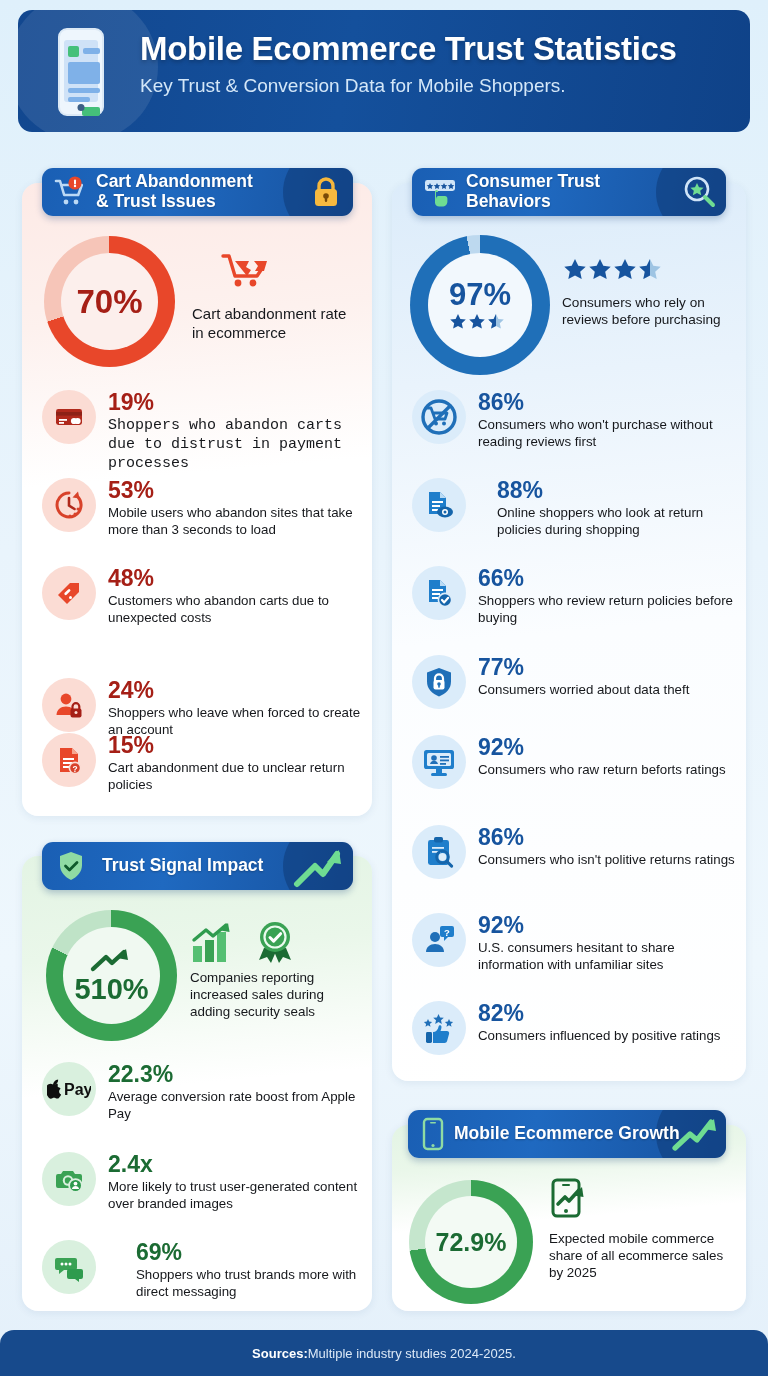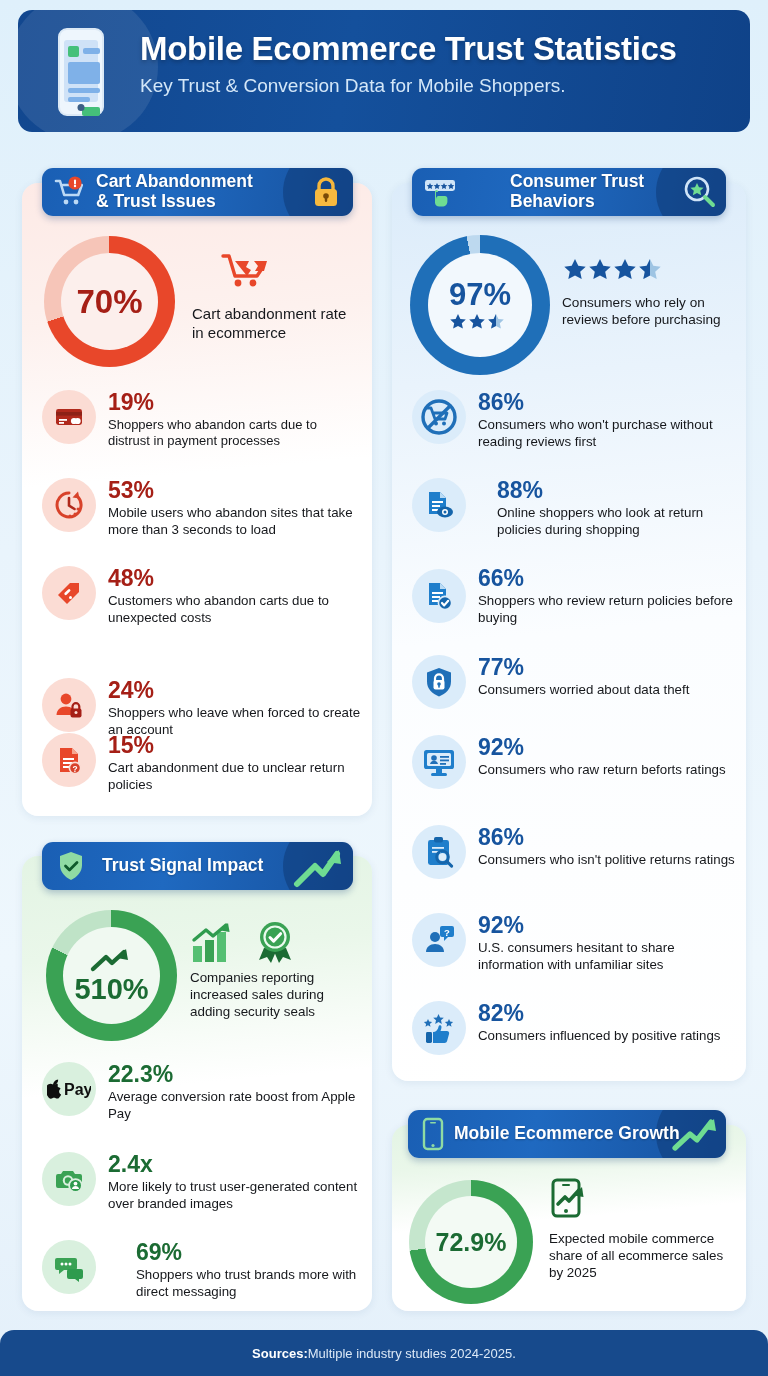--- a/index.html
+++ b/index.html
@@ -187,21 +187,21 @@
           <rect x="3" y="8" width="26" height="16" rx="2.4" fill="#b0291c"></rect>
           <rect x="3" y="11" width="26" height="3.6" fill="#8d2116"></rect>
           <rect x="6" y="18" width="8" height="1.8" fill="#fff"></rect>
           <rect x="6" y="21" width="5" height="1.8" fill="#fff"></rect>
           <circle cx="21" cy="20" r="3.1" fill="#fff"></circle>
           <circle cx="24.6" cy="20" r="3.1" fill="#fff"></circle>
         </svg>
     </div>
     <div class="stat-body" style="width:256px;">
       <div class="stat-num" style="font-size:23px;color:#a51f16;">19%</div>
-      <div class="stat-desc" style="font-size:13px;">Shoppers who abandon carts due to distrust in payment processes</div>
+      <div class="stat-desc" style="font-size:15px;font-family:Liberation Mono, monospace;">Shoppers who abandon carts due to distrust in payment processes</div>
     </div>
   </div>
 
   <div class="stat" style="left:42px;top:478px;width:320px;">
     <div class="stat-ico" style="width:54px;height:54px;background:#fbdcd4;">
       <svg width="32" height="32" viewBox="0 0 32 32">
         <path d="M16 4a12 12 0 1 0 9 4" fill="none" stroke="#d8422a" stroke-width="3" stroke-linecap="round"></path>
         <path d="M25 2.5l1.5 7-7-1z" fill="#d8422a"></path>
         <path d="M16 9v7.5l5.5 3.5" fill="none" stroke="#b0291c" stroke-width="2.6" stroke-linecap="round"></path>
         <circle cx="25" cy="20" r="1.5" fill="#d8422a"></circle>
@@ -353,21 +353,21 @@
       </svg>
     </div>
     <div class="stat-body" style="width:268px;">
       <div class="stat-num" style="font-size:23px;color:#1b6b33;">69%</div>
       <div class="stat-desc" style="font-size:13.3px;">Shoppers who trust brands more with direct messaging</div>
     </div>
   </div>
 
   <div class="card card-blue" style="left:392px;top:183px;width:354px;height:898px;"></div>
 
-  <div class="badge" style="left:412px;top:168px;width:314px;gap:44px;">
+  <div class="badge" style="left:412px;top:168px;width:314px;">
     <div class="darkblob"></div>
     <svg class="badge-ico-l" viewBox="0 0 34 34">
       <rect x="1" y="5" width="30" height="11" rx="2.4" fill="#cfe4f8"></rect>
       <g fill="#17549e">
         <path d="M6 8l1 2.1 2.3.2-1.7 1.5.5 2.2L6 12.9 3.9 14l.5-2.2-1.7-1.5 2.3-.2z"></path>
         <path d="M13 8l1 2.1 2.3.2-1.7 1.5.5 2.2-2.1-1.1-2.1 1.1.5-2.2-1.7-1.5 2.3-.2z"></path>
         <path d="M20 8l1 2.1 2.3.2-1.7 1.5.5 2.2-2.1-1.1-2.1 1.1.5-2.2-1.7-1.5 2.3-.2z"></path>
         <path d="M27 8l1 2.1 2.3.2-1.7 1.5.5 2.2-2.1-1.1-2.1 1.1.5-2.2-1.7-1.5 2.3-.2z"></path>
       </g>
       <path d="M12 17v7.5c0-2 1-3.5 2.5-3.5h6.5c1.4 0 2.4 1 2.4 2.4v3c0 3-2.2 5.1-5.2 5.1h-3c-2.3 0-4.2-1.7-4.2-4.1V17c0-1.3 .4-2 1.5-2s1.5 .7 1.5 2z" fill="#6fdc92"></path>
@@ -436,21 +436,21 @@
         <circle cx="22" cy="23" r="3" fill="#fff"></circle>
           <circle cx="22" cy="23" r="1.5" fill="#1565ab"></circle>
       </svg>
     </div>
     <div class="stat-body" style="width:272px;margin-left:31px;">
       <div class="stat-num" style="font-size:23px;color:#17549e;">88%</div>
       <div class="stat-desc" style="font-size:13.3px;">Online shoppers who look at return policies during shopping</div>
     </div>
   </div>
 
-  <div class="stat" style="left:412px;top:566px;width:330px;align-items:center;">
+  <div class="stat" style="left:412px;top:566px;width:330px;">
     <div class="stat-ico" style="width:54px;height:54px;background:#dbecfa;">
       <svg width="32" height="32" viewBox="0 0 32 32">
         <path d="M6 3h11l6 6v16H6z" fill="#1f7ecb"></path>
           <path d="M17 3l6 6h-6z" fill="#bbdcf5"></path>
         <rect x="9" y="12" width="11" height="2" fill="#fff"></rect>
           <rect x="9" y="16" width="8" height="2" fill="#fff"></rect>
           <rect x="9" y="20" width="6" height="2" fill="#fff"></rect>
         <circle cx="22" cy="23" r="6.6" fill="#1565ab" stroke="#dbecfa" stroke-width="1.6"></circle>
         <path d="M19 23l2.2 2.4 4-4.6" fill="none" stroke="#fff" stroke-width="2.2" stroke-linecap="round" stroke-linejoin="round"></path>
       </svg>

